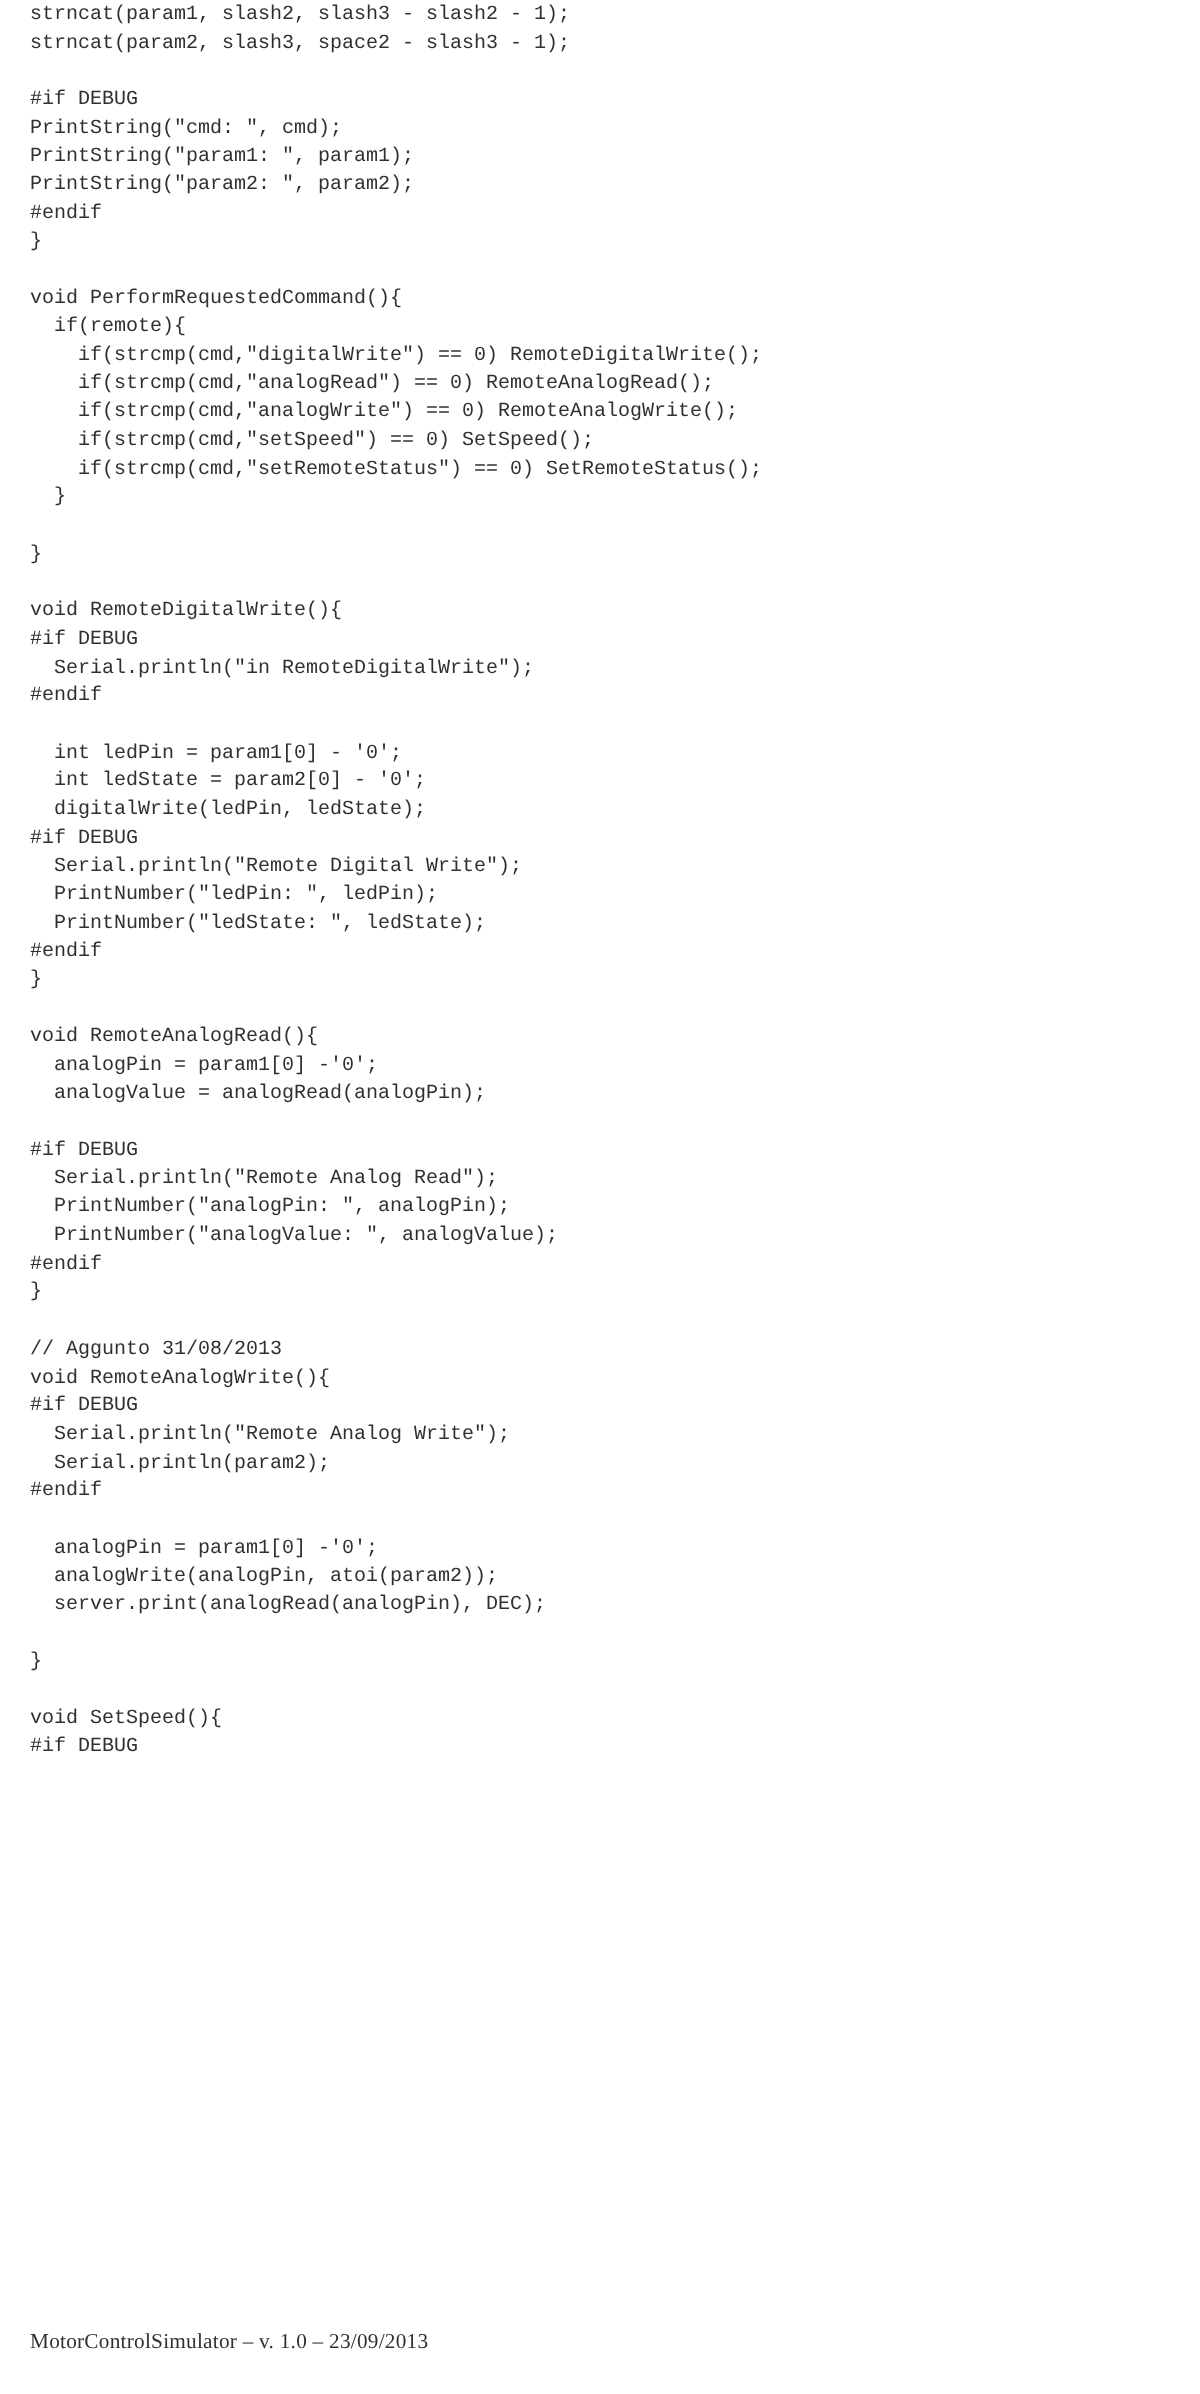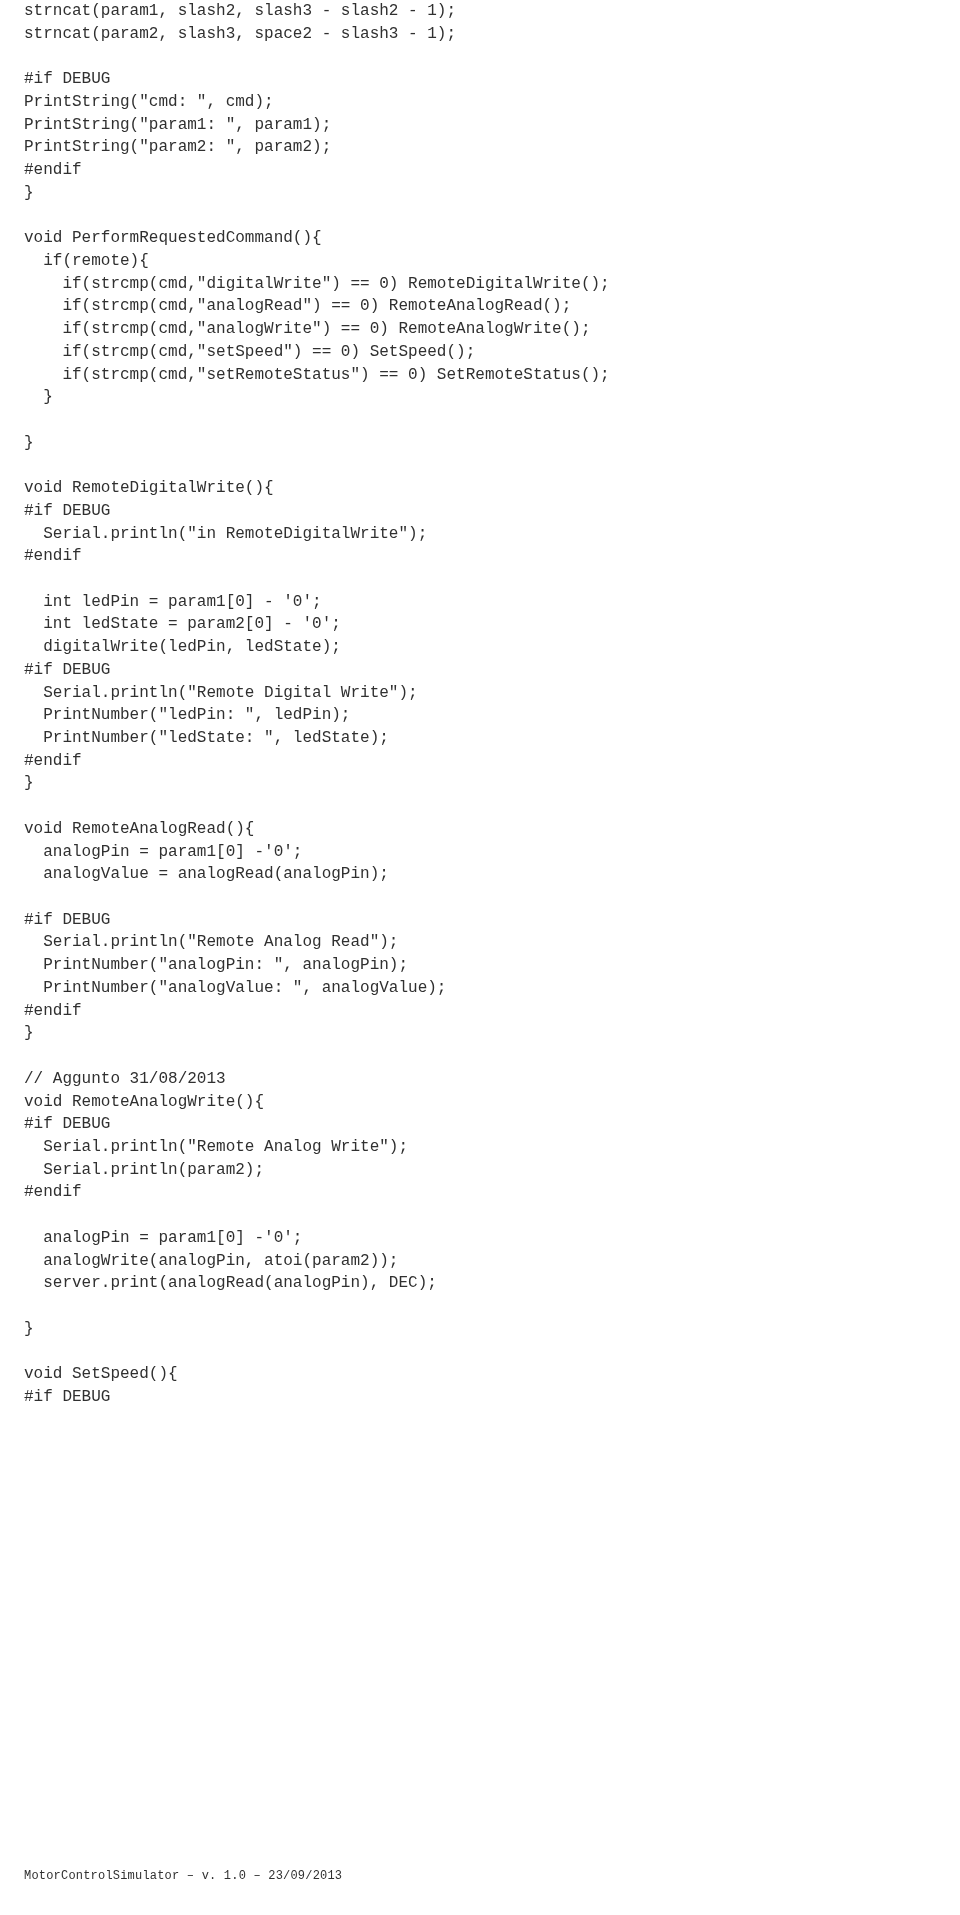--- a/index.html
+++ b/index.html
@@ -21,23 +21,23 @@
   pre.code {
     white-space: pre;
     margin: 0;
     font-family: "Courier New", Courier, monospace;
     font-size: 16px;
   }
   .footer {
     position: absolute;
     bottom: 10px;
     left: 24px;
-    font-size: 12px;
+    font-size: 17px;
     color: #303030;
-    font-family: Liberation Mono, monospace;
+    font-family: Liberation Serif, serif;
     letter-spacing: 0.2px;
   }
 </style>
 </head>
 <body>
 
 <div class="page">
   <pre class="code" id="code-block">strncat(param1, slash2, slash3 - slash2 - 1);
 strncat(param2, slash3, space2 - slash3 - 1);
 

